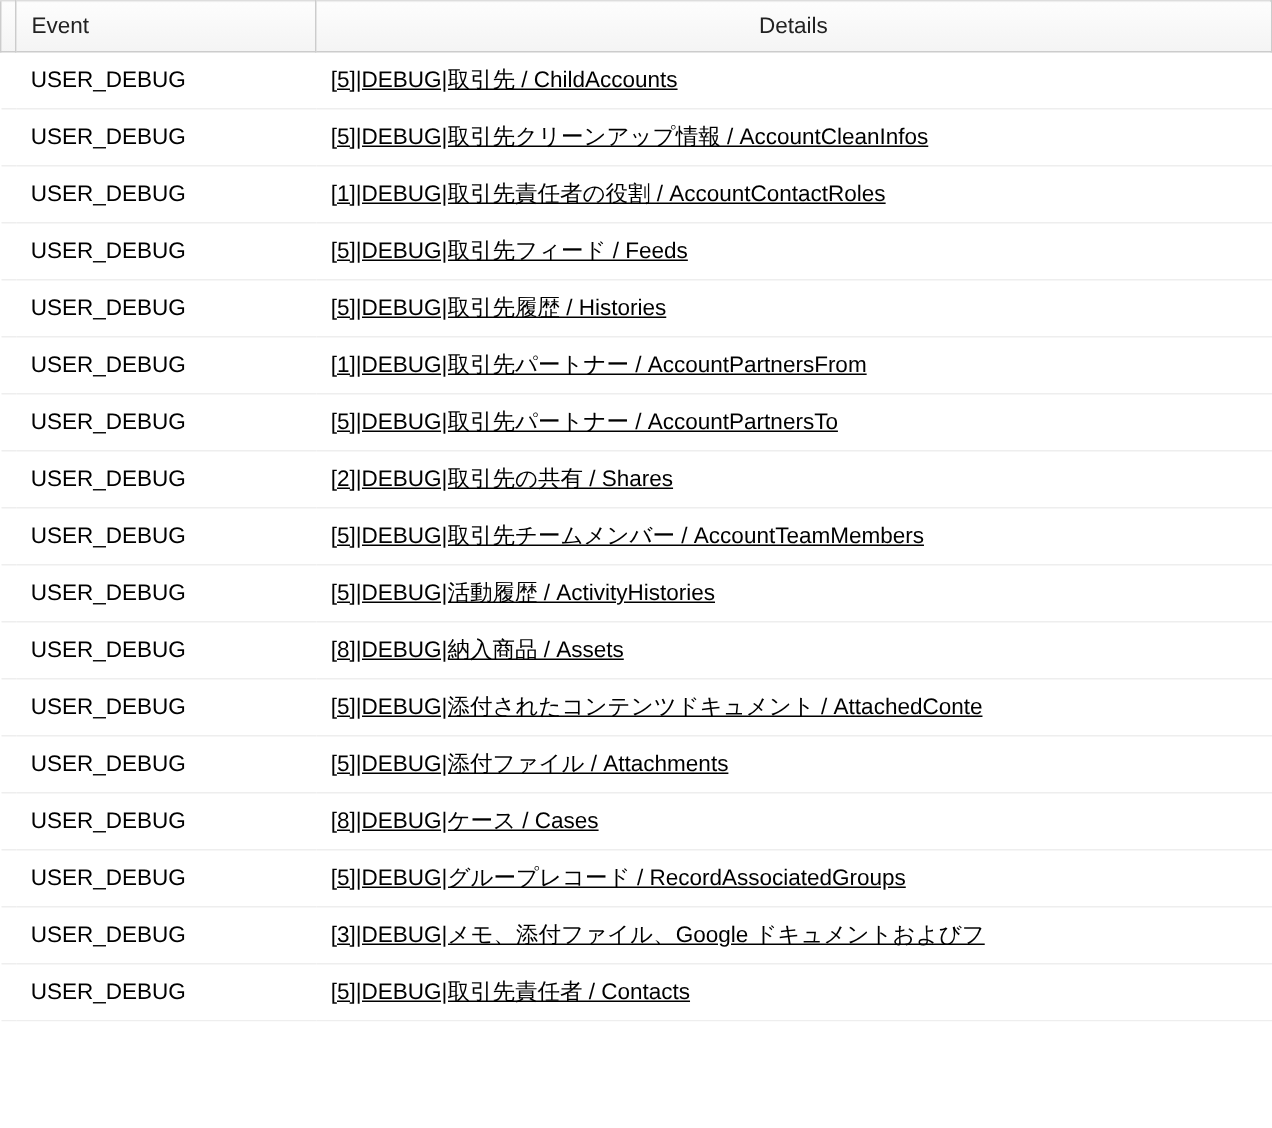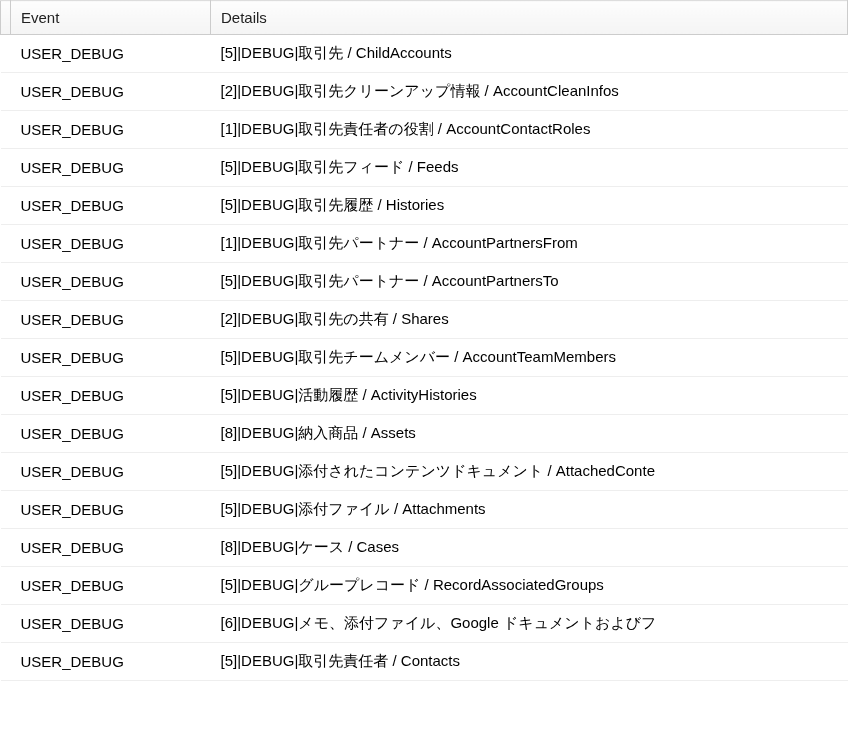--- a/index.html
+++ b/index.html
@@ -34,20 +34,21 @@
     }
     .header-cell.checkbox-col {
       width: 10px;
       padding: 8px 2px;
     }
     .header-cell.event-col {
       width: 200px;
     }
     .header-cell.details-col {
       width: auto;
+      text-align: center;
     }
     .row {
       display: table-row;
     }
     .cell {
       display: table-cell;
       border-bottom: 1px solid #eee;
       padding: 9px 10px;
       white-space: nowrap;
       overflow: hidden;
@@ -56,39 +57,40 @@
     .cell.checkbox-col {
       width: 10px;
       padding: 9px 2px;
     }
     .cell.event-col {
       width: 200px;
       font-weight: 400;
     }
     .cell.details-col {
       font-weight: 400;
+      text-decoration: underline;
     }
   </style>
 </head>
 <body>
 
 <div class="table">
   <div class="header-row">
     <div class="header-cell checkbox-col"></div>
     <div class="header-cell event-col">Event</div>
     <div class="header-cell details-col">Details</div>
   </div>
   <div id="rows-container" style="display:contents"><div class="row">
         <div class="cell checkbox-col"></div>
         <div class="cell event-col">USER_DEBUG</div>
         <div class="cell details-col">[5]|DEBUG|取引先 / ChildAccounts</div>
       </div><div class="row">
         <div class="cell checkbox-col"></div>
         <div class="cell event-col">USER_DEBUG</div>
-        <div class="cell details-col">[2]|DEBUG|取引先クリーンアップ情報 / AccountCleanInfos</div>
+        <div class="cell details-col">[5]|DEBUG|取引先クリーンアップ情報 / AccountCleanInfos</div>
       </div><div class="row">
         <div class="cell checkbox-col"></div>
         <div class="cell event-col">USER_DEBUG</div>
         <div class="cell details-col">[1]|DEBUG|取引先責任者の役割 / AccountContactRoles</div>
       </div><div class="row">
         <div class="cell checkbox-col"></div>
         <div class="cell event-col">USER_DEBUG</div>
         <div class="cell details-col">[5]|DEBUG|取引先フィード / Feeds</div>
       </div><div class="row">
         <div class="cell checkbox-col"></div>
@@ -130,19 +132,19 @@
         <div class="cell checkbox-col"></div>
         <div class="cell event-col">USER_DEBUG</div>
         <div class="cell details-col">[8]|DEBUG|ケース / Cases</div>
       </div><div class="row">
         <div class="cell checkbox-col"></div>
         <div class="cell event-col">USER_DEBUG</div>
         <div class="cell details-col">[5]|DEBUG|グループレコード / RecordAssociatedGroups</div>
       </div><div class="row">
         <div class="cell checkbox-col"></div>
         <div class="cell event-col">USER_DEBUG</div>
-        <div class="cell details-col">[6]|DEBUG|メモ、添付ファイル、Google ドキュメントおよびフ</div>
+        <div class="cell details-col">[3]|DEBUG|メモ、添付ファイル、Google ドキュメントおよびフ</div>
       </div><div class="row">
         <div class="cell checkbox-col"></div>
         <div class="cell event-col">USER_DEBUG</div>
         <div class="cell details-col">[5]|DEBUG|取引先責任者 / Contacts</div>
       </div></div>
 </div>
 
 </body></html>

